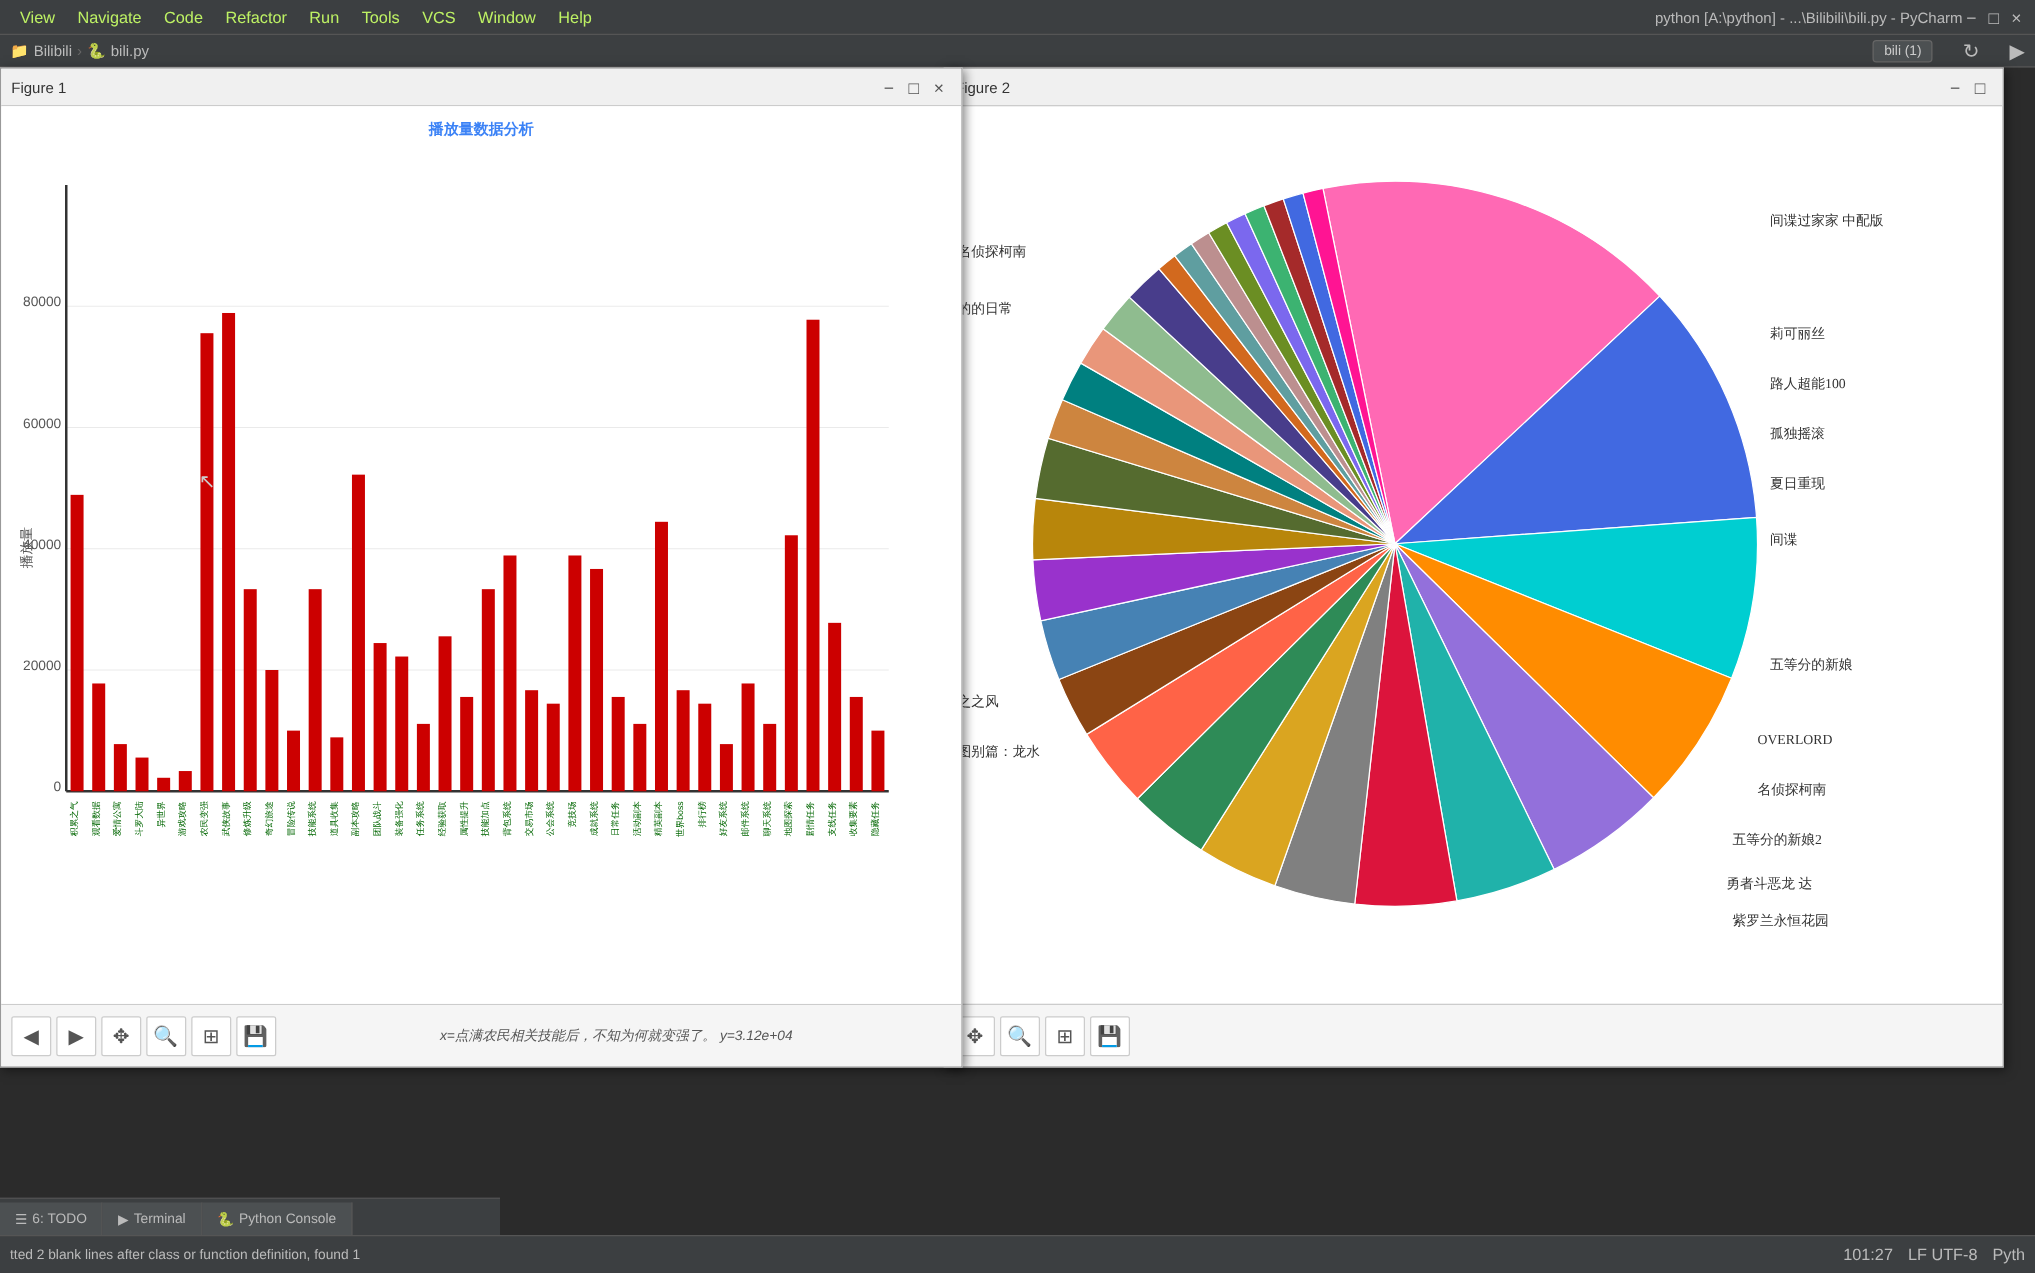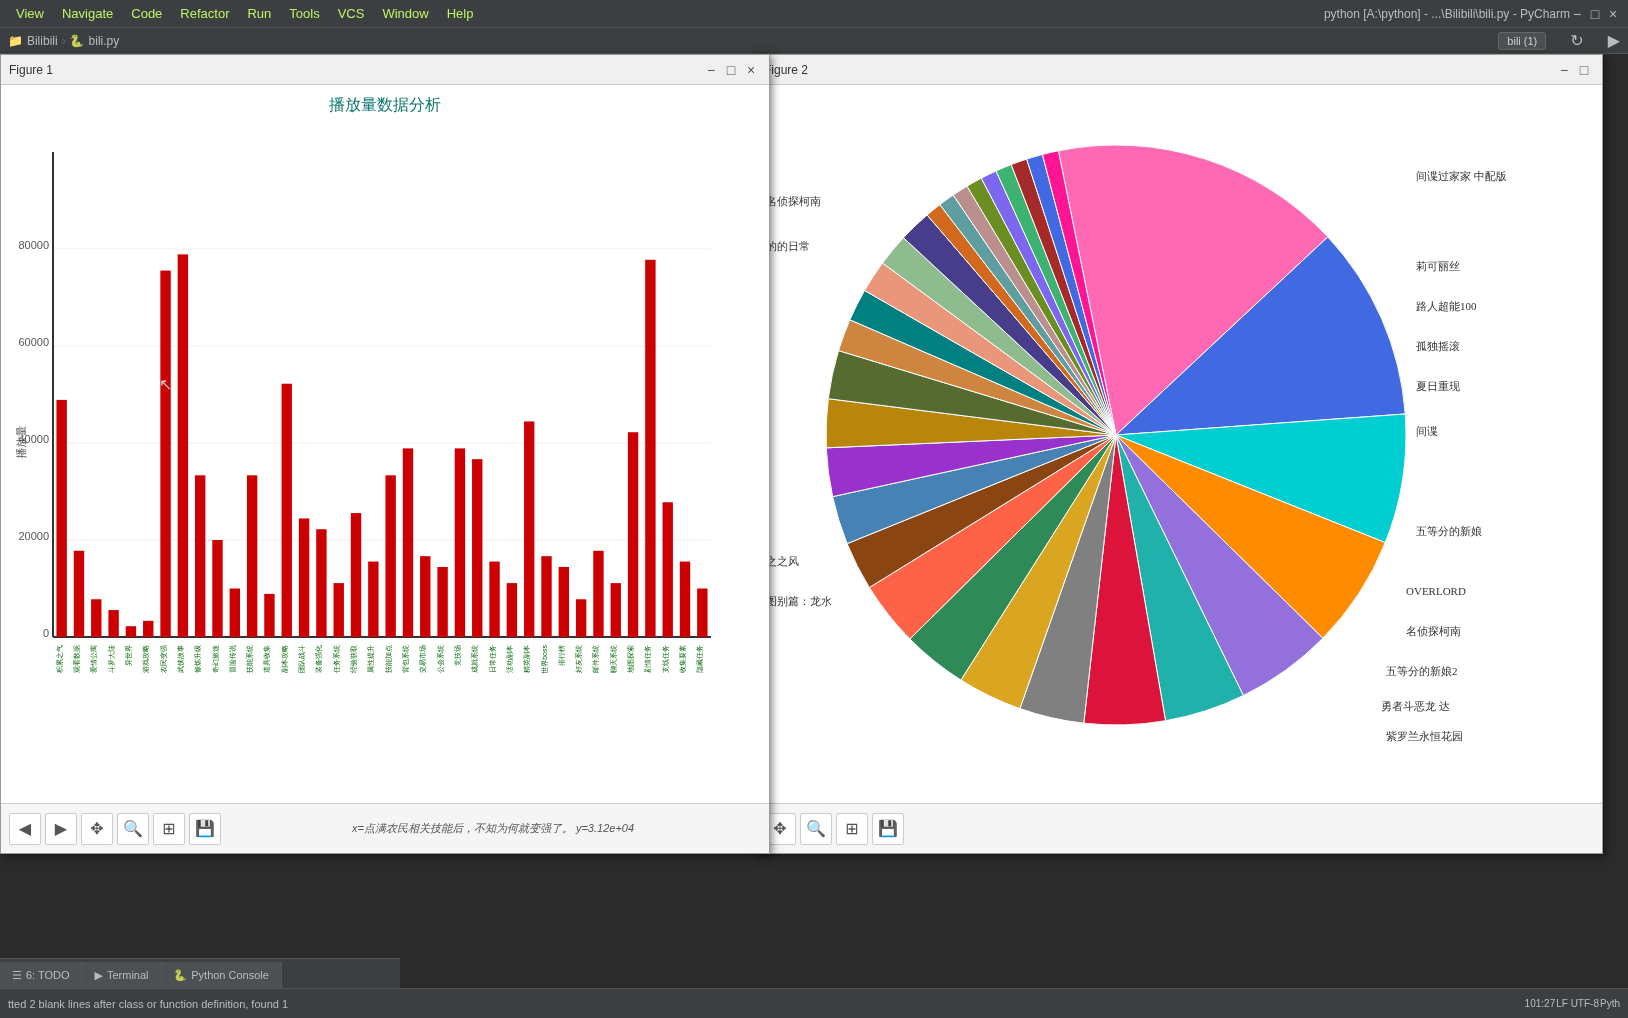--- a/index.html
+++ b/index.html
@@ -123,24 +123,25 @@
     
     .chart-area {
       width: 100%;
       height: calc(100% - 30px - 50px);
       padding: 10px 10px 0 10px;
       background: #fff;
       position: relative;
     }
     .chart-title {
       text-align: center;
-      font-size: 16px;
-      color: #0f766e;
+      font-size: 12px;
+      color: #3b82f6;
       margin-bottom: 6px;
       font-family: 'SimSun', serif;
+      font-weight: bold;
     }
 
     
     .figure-toolbar {
       height: 50px;
       background: #f5f5f5;
       border-top: 1px solid #ccc;
       display: flex;
       align-items: center;
       padding: 0 8px;
@@ -242,23 +243,23 @@
       padding: 0 8px;
       border-top: 1px solid #555;
     }
     .status-text {
       color: #bbb;
       font-size: 11px;
     }
     .status-right {
       margin-left: auto;
       display: flex;
-      gap: 1px;
+      gap: 12px;
       color: #bbb;
-      font-size: 10px;
+      font-size: 13px;
     }
 
     
     svg { display: block; }
 
     .cursor-icon {
       position: absolute;
       font-size: 16px;
       pointer-events: none;
     }

